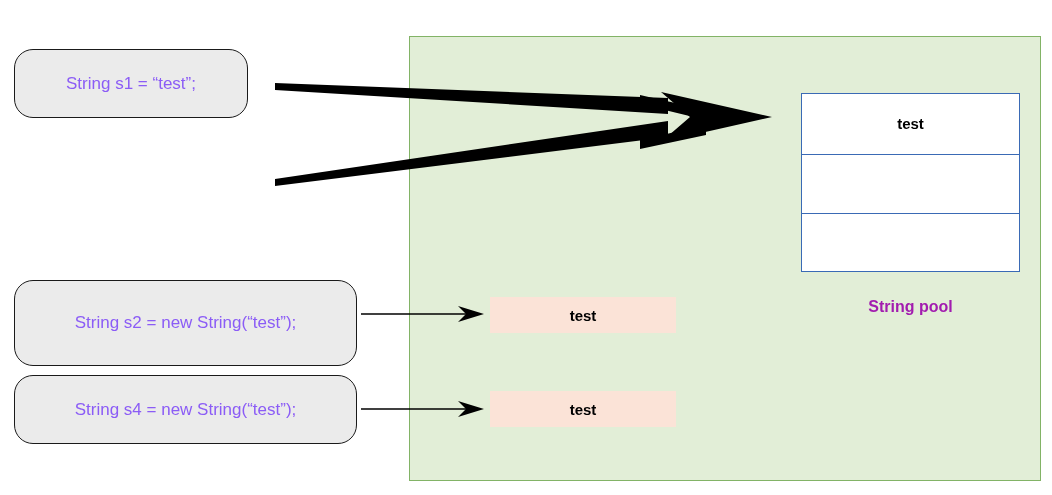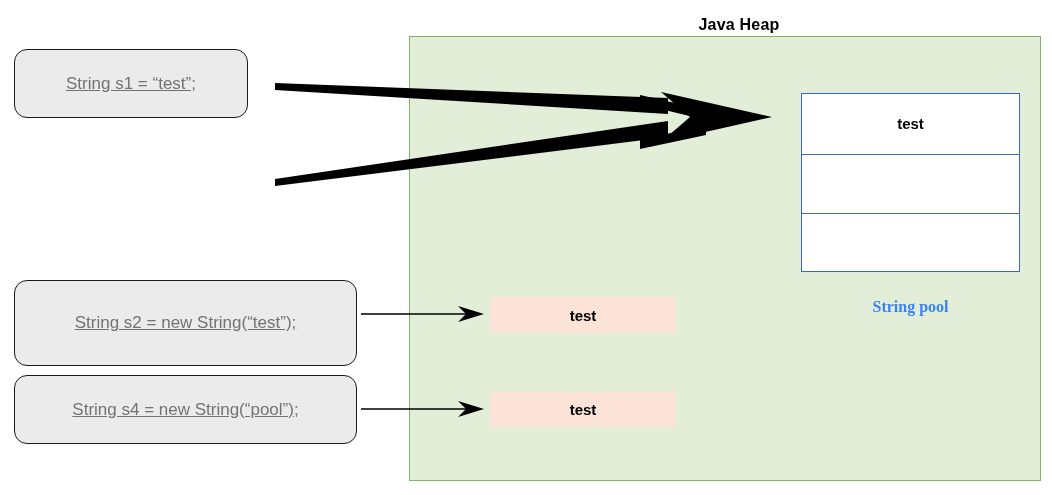--- a/index.html
+++ b/index.html
@@ -39,29 +39,28 @@
     background: #e2eed7;
     border: 1.5px solid #82b366;
     box-sizing: border-box;
   }
 
   
   .stmt-box {
     position: absolute;
     background: #ebebeb;
     border: 1.2px solid #1a1a1a;
-    border-radius: 13px;
+    border-radius: 19px;
     box-sizing: border-box;
     display: flex;
     align-items: center;
     justify-content: center;
     font-size: 17px;
-    color: #737373;
+    color: #8b5cf6;
     white-space: nowrap;
-    text-decoration: underline;
   }
   .stmt-s1 { left: 14px;  top: 49px;  width: 234px; height: 69px; }
   .stmt-s3 { left: 14px;  top: 146px; width: 234px; height: 69px; }
   .stmt-s2 { left: 14px;  top: 280px; width: 343px; height: 86px; }
   .stmt-s4 { left: 14px;  top: 375px; width: 343px; height: 69px; }
 
   
   .pool-table {
     position: absolute;
     left: 801px;
@@ -86,22 +85,21 @@
     border-top: 1.6px solid #3a6ab5;
   }
   .pool-label {
     position: absolute;
     left: 801px;
     top: 298px;
     width: 219px;
     text-align: center;
     font-size: 16px;
     font-weight: bold;
-    color: #3b82f6;
-    font-family: Liberation Serif, serif;
+    color: #a21caf;
   }
 
   
   .heap-obj {
     position: absolute;
     background: #fbe3d7;
     display: flex;
     align-items: center;
     justify-content: center;
     font-size: 15px;
@@ -119,36 +117,35 @@
     width: 1052px;
     height: 495px;
     pointer-events: none;
   }
 </style>
 </head>
 <body>
 
 <div id="canvas">
 
-  <div class="heap-title">Java Heap</div>
   <div class="heap-box"></div>
 
   <div class="pool-table">
     <div class="pool-row">test</div>
     <div class="pool-row"></div>
     <div class="pool-row"></div>
   </div>
   <div class="pool-label">String pool</div>
 
   <div class="heap-obj heap-obj-1">test</div>
   <div class="heap-obj heap-obj-2">test</div>
 
   <div class="stmt-box stmt-s1">String s1 = “test”;</div>
   <div class="stmt-box stmt-s2">String s2 = new String(“test”);</div>
-  <div class="stmt-box stmt-s4">String s4 = new String(“pool”);</div>
+  <div class="stmt-box stmt-s4">String s4 = new String(“test”);</div>
 
   <svg class="arrows" viewBox="0 0 1052 495">
 
     <polygon fill="#000000" points="275,83 668,98 668,114 275,90"></polygon>
 
     <polygon fill="#000000" points="275,179 668,121 668,137 275,186"></polygon>
 
     <polygon fill="#000000" points="661,92 772,117 661,142 690,117"></polygon>
     <polygon fill="#000000" points="640,95 706,110 706,120 640,104"></polygon>
     <polygon fill="#000000" points="640,140 706,125 706,135 640,149"></polygon>

